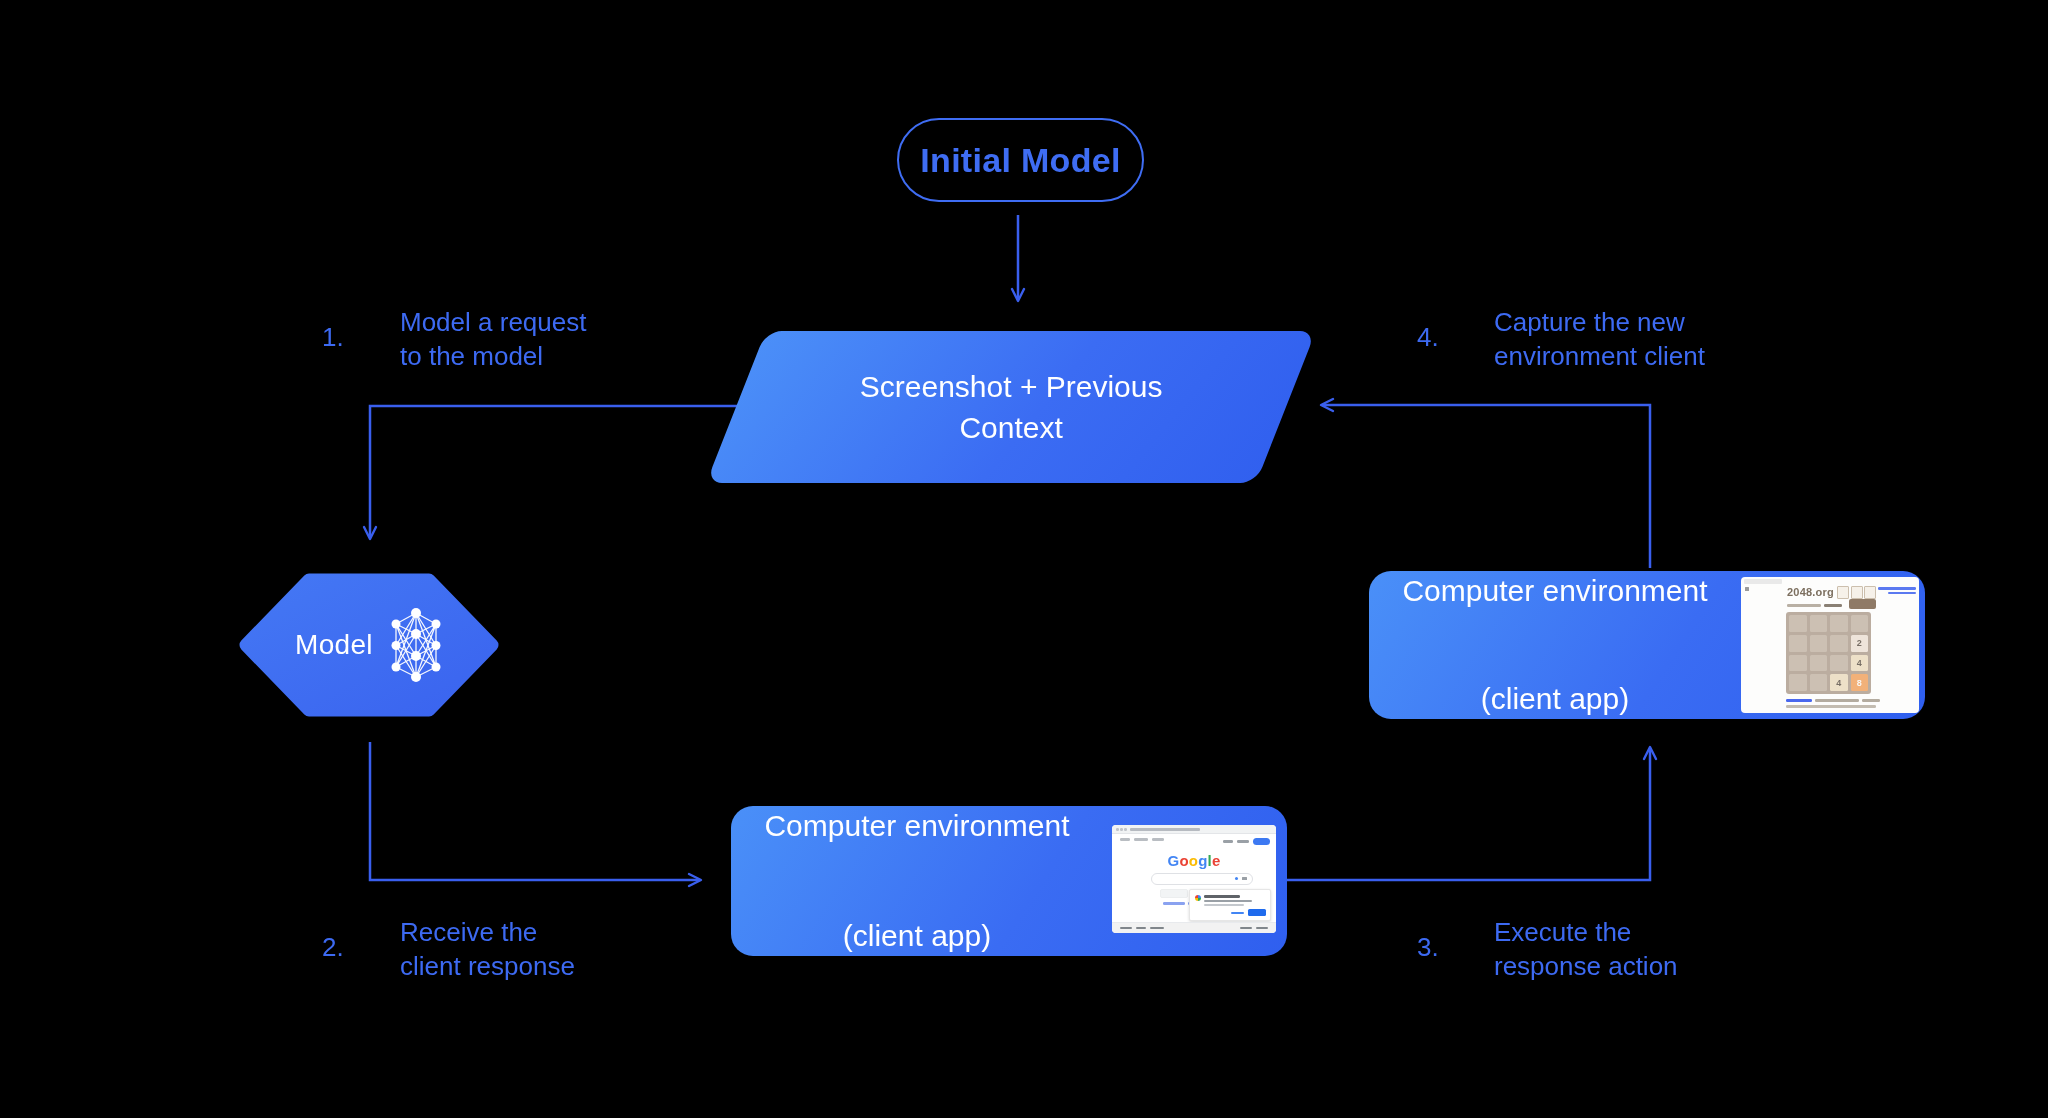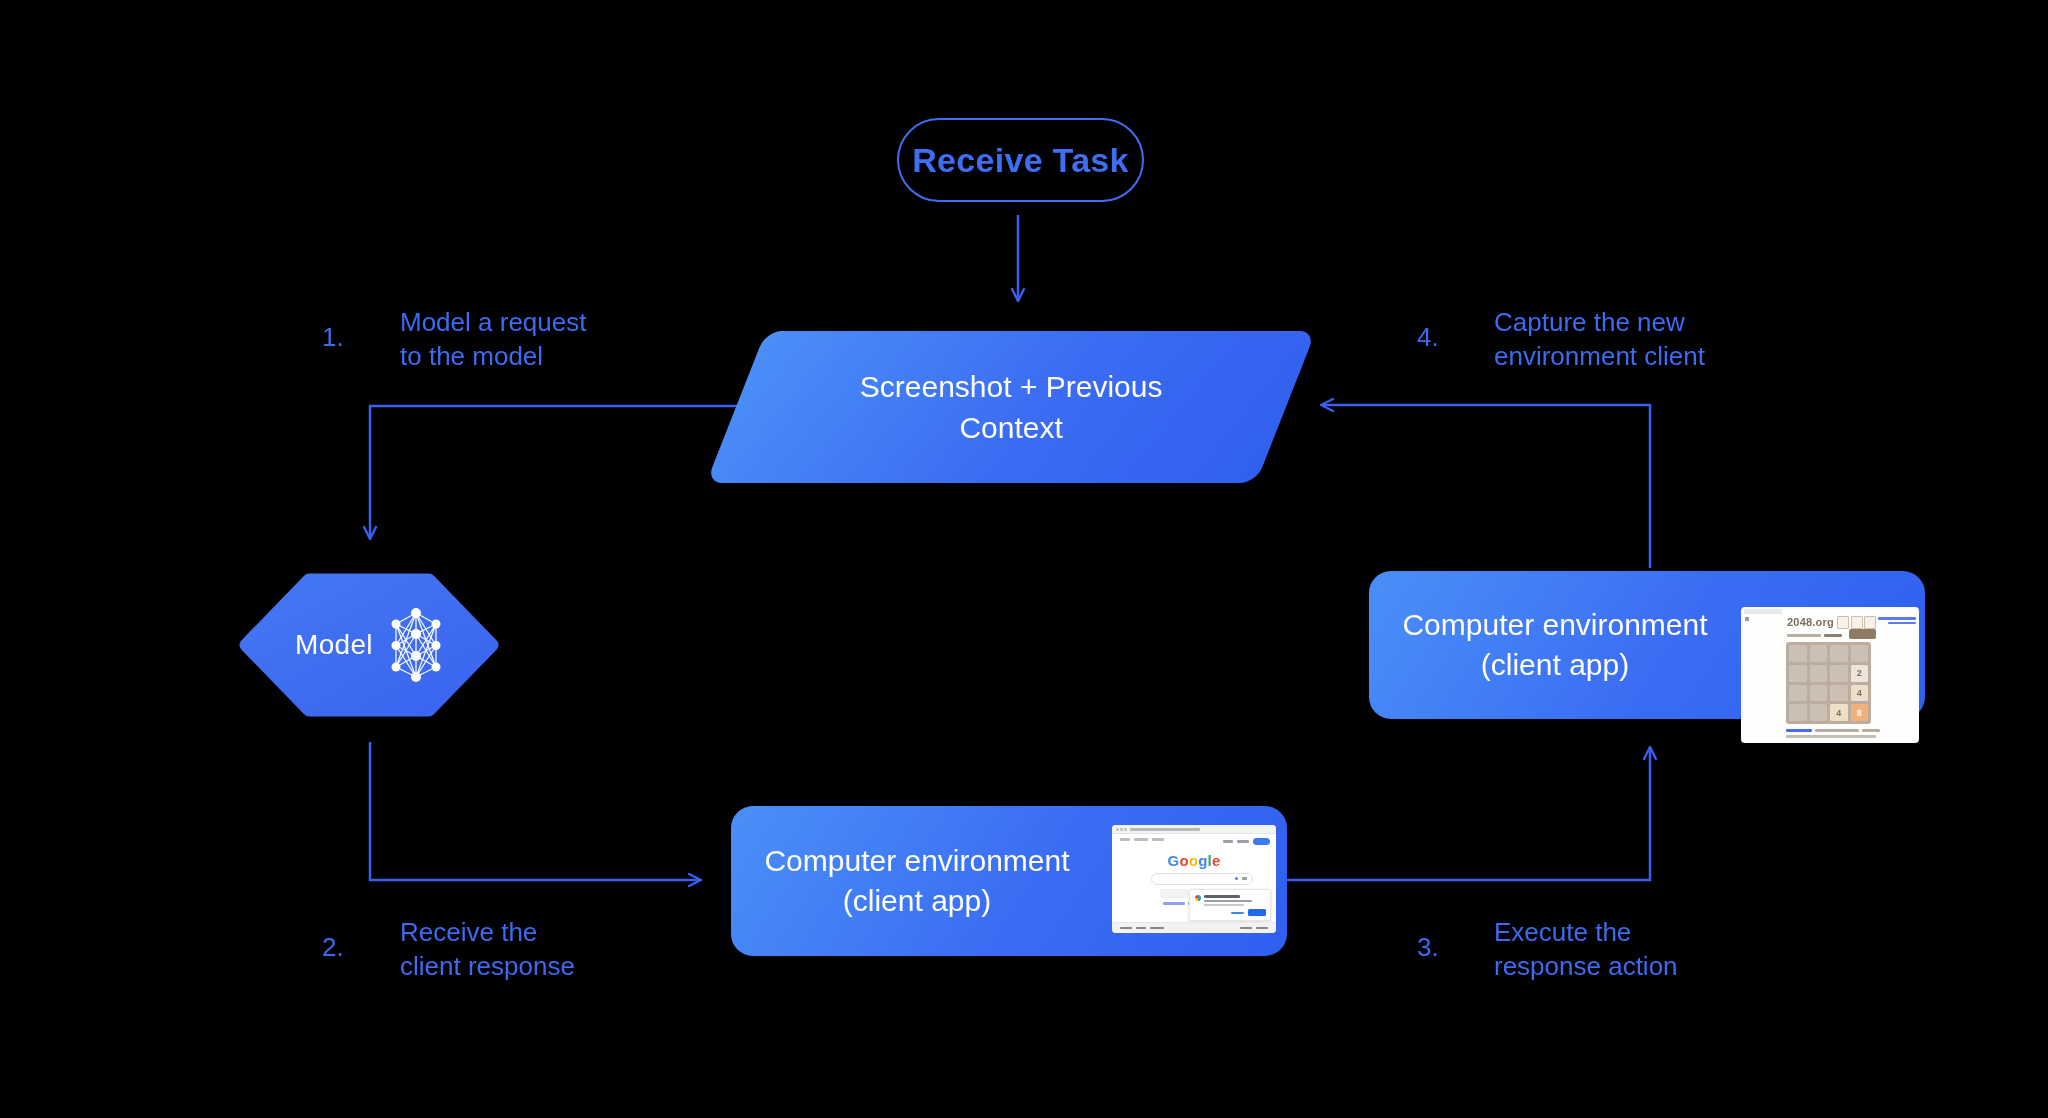--- a/index.html
+++ b/index.html
@@ -30,21 +30,21 @@
   .hex-content{position:absolute;left:0;top:0;width:100%;height:100%;
         display:flex;align-items:center;justify-content:center;gap:16px;color:#fff;}
   .hex-label{font-size:28px;font-weight:400;letter-spacing:.3px;}
 
   
   .envbox{border-radius:22px;background:linear-gradient(123deg,#4a90f8 0%,#3a6cf3 55%,#2f5fef 100%);
         z-index:2;}
   .env-right{left:1369px;top:571px;width:556px;height:148px;}
   .env-bottom{left:731px;top:806px;width:556px;height:150px;}
   .env-text{position:absolute;left:0;top:0;height:100%;width:372px;display:flex;
-        flex-direction:column;align-items:center;justify-content:center;color:#fff;
+        flex-direction:column;align-items:center;justify-content:space-between;color:#fff;
         font-size:30px;font-weight:500;line-height:1.35;text-align:center;}
 
   
   .step-num{color:#3d6af2;font-size:26px;font-weight:500;z-index:2;}
   .step-text{color:#3d6af2;font-size:26px;font-weight:500;line-height:1.3;z-index:2;}
 
   
   .gthumb{position:absolute;right:11px;top:19px;width:164px;height:108px;background:#fff;
         border-radius:4px;overflow:hidden;font-family:"Liberation Sans",sans-serif;}
   .g-topbar{height:8px;background:#f1f3f4;border-bottom:1px solid #e3e5e8;position:relative;}
@@ -67,21 +67,21 @@
         border:1px solid #e6e6e6;border-radius:2px;box-shadow:0 1px 3px rgba(60,64,67,.2);}
   .g-gicon{position:absolute;left:5px;top:5px;width:6px;height:6px;border-radius:50%;
         background:conic-gradient(#4285f4 0 25%,#34a853 0 50%,#fbbc05 0 75%,#ea4335 0);}
   .g-dlgbtn{position:absolute;right:4px;bottom:4px;width:18px;height:7px;border-radius:1.5px;background:#1f6bed;}
   .g-dlglink{position:absolute;right:26px;bottom:6px;width:13px;height:2.5px;background:#4285f4;border-radius:1px;}
   .g-footer{position:absolute;bottom:0;left:0;width:100%;height:10px;background:#f2f2f2;
         border-top:1px solid #e8eaed;}
 
   
   .tthumb{position:absolute;right:6px;top:6px;width:178px;height:136px;background:#fdfdfc;
-        border-radius:4px;overflow:hidden;margin-top:30px;}
+        border-radius:4px;overflow:hidden;}
   .t-tab{position:absolute;left:3px;top:2px;width:38px;height:5px;background:#e9e9e9;border-radius:1px;}
   .t-ico{position:absolute;left:4px;top:10px;width:4px;height:4px;background:#9a9a9a;border-radius:.5px;}
   .t-title{position:absolute;left:46px;top:9px;font-size:11px;font-weight:700;color:#7c6f5f;letter-spacing:.2px;}
   .t-scores{position:absolute;left:96px;top:9px;display:flex;gap:1.5px;}
   .t-scorebox{width:10px;height:11px;background:#f6f1e9;border:1px solid #ccbfad;border-radius:1px;}
   .t-links{position:absolute;right:3px;top:10px;display:flex;flex-direction:column;gap:2px;align-items:flex-end;}
   .t-sub{position:absolute;left:46px;top:27px;display:flex;gap:3px;}
   .t-newgame{position:absolute;left:108px;top:22px;width:27px;height:10px;background:#8f7a66;border-radius:2px;}
   .t-grid{position:absolute;left:45px;top:35px;width:85px;height:82px;background:#bbada0;border-radius:3px;
         display:grid;grid-template-columns:repeat(4,1fr);grid-template-rows:repeat(4,1fr);
@@ -101,21 +101,21 @@
     </marker>
   </defs>
   <path class="link" d="M1018,215 L1018,300" marker-end="url(#chev)"></path>
   <path class="link" d="M737,406 L370,406 L370,538" marker-end="url(#chev)"></path>
   <path class="link" d="M370,742 L370,880 L700,880" marker-end="url(#chev)"></path>
   <path class="link" d="M1287,880 L1650,880 L1650,748" marker-end="url(#chev)"></path>
   <path class="link" d="M1650,568 L1650,405 L1322,405" marker-end="url(#chev)"></path>
 </svg>
 
 <div class="abs pill">
-  <span>Receive Task</span>
+  <span>Initial Model</span>
 </div>
 
 <div class="abs para">
   <div class="para-inner">
     <div>Screenshot + Previous</div>
     <div>Context</div>
   </div>
 </div>
 
 <div class="abs hexwrap">

